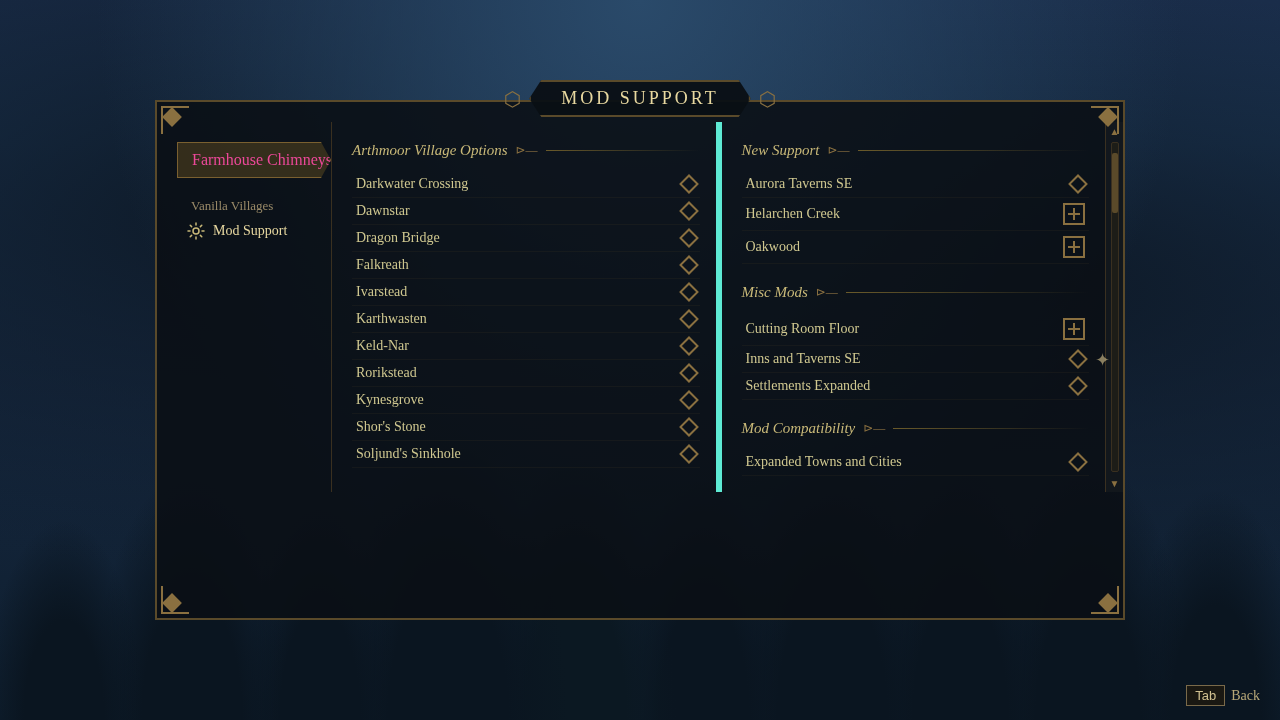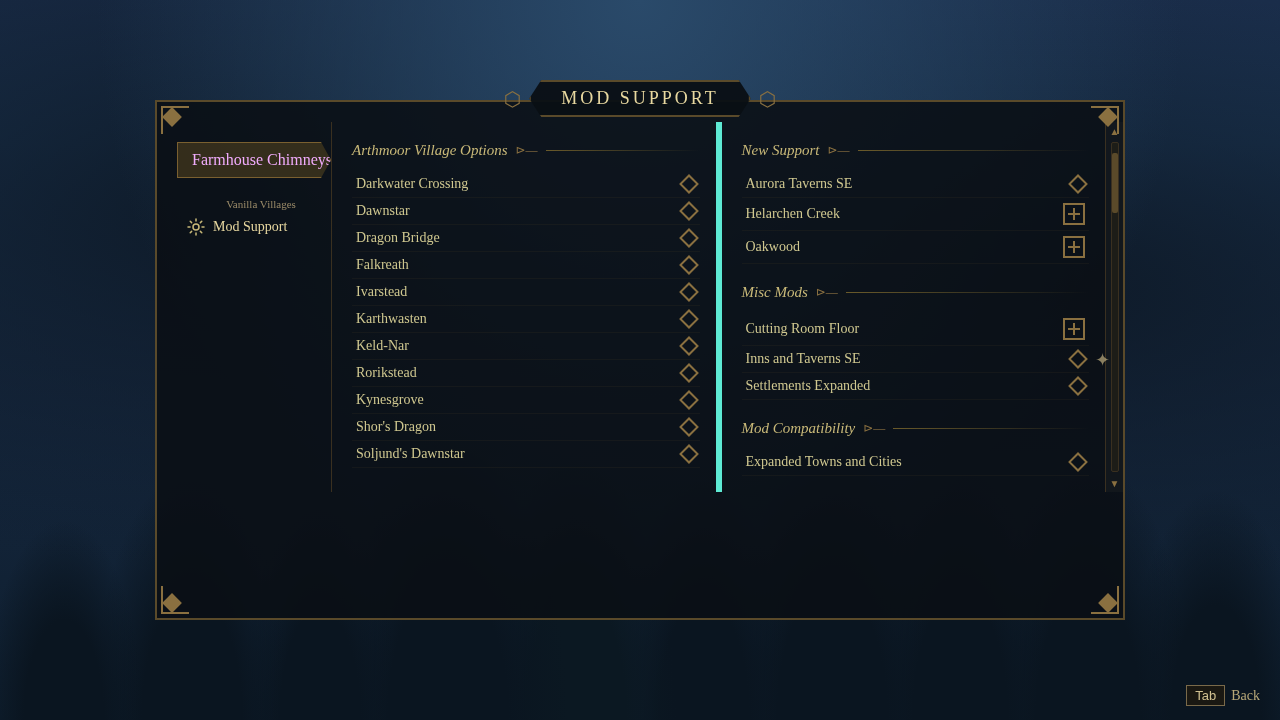--- a/index.html
+++ b/index.html
@@ -133,21 +133,21 @@
     .sidebar {
       width: 175px;
       padding: 20px 0 20px 20px;
       border-right: 1px solid #3a3020;
       flex-shrink: 0;
     }
 
     .mod-name {
       background: rgba(80, 65, 30, 0.6);
       border: 1px solid #7a6030;
-      color: #f0abfc;
+      color: #ec4899;
       font-size: 16px;
       padding: 8px 14px;
       margin-bottom: 16px;
       clip-path: polygon(0 0, calc(100% - 10px) 0, 100% 50%, calc(100% - 10px) 100%, 0 100%);
       white-space: nowrap;
     }
 
     .nav-item {
       display: flex;
       align-items: center;
@@ -332,23 +332,22 @@
       transform: translateY(-50%);
       color: #c0b080;
       font-size: 18px;
       opacity: 0.7;
     }
 
     
     .nav-item-vanilla {
       padding: 4px 0 4px 14px;
       color: #9a8a68;
-      font-size: 11px;
+      font-size: 13px;
       cursor: pointer;
-      text-align: center;
     }
   </style>
 </head>
 <body>
 
 <div class="bg"></div>
 
 <div class="main-container">
   <div class="panel">
 
@@ -423,25 +422,25 @@
           </div>
           <div class="list-item">
             <span class="item-label">Rorikstead</span>
             <span class="diamond-icon"></span>
           </div>
           <div class="list-item">
             <span class="item-label">Kynesgrove</span>
             <span class="diamond-icon"></span>
           </div>
           <div class="list-item">
-            <span class="item-label">Shor's Dragon</span>
-            <span class="diamond-icon"></span>
-          </div>
-          <div class="list-item">
-            <span class="item-label">Soljund's Dawnstar</span>
+            <span class="item-label">Shor's Stone</span>
+            <span class="diamond-icon"></span>
+          </div>
+          <div class="list-item">
+            <span class="item-label">Soljund's Sinkhole</span>
             <span class="diamond-icon"></span>
           </div>
         </div>
 
         <div class="column">
 
           <div class="section-header">
             <span class="section-title">New Support</span>
             <span class="section-ornament">⊳—</span>
             <div class="section-line"></div>

